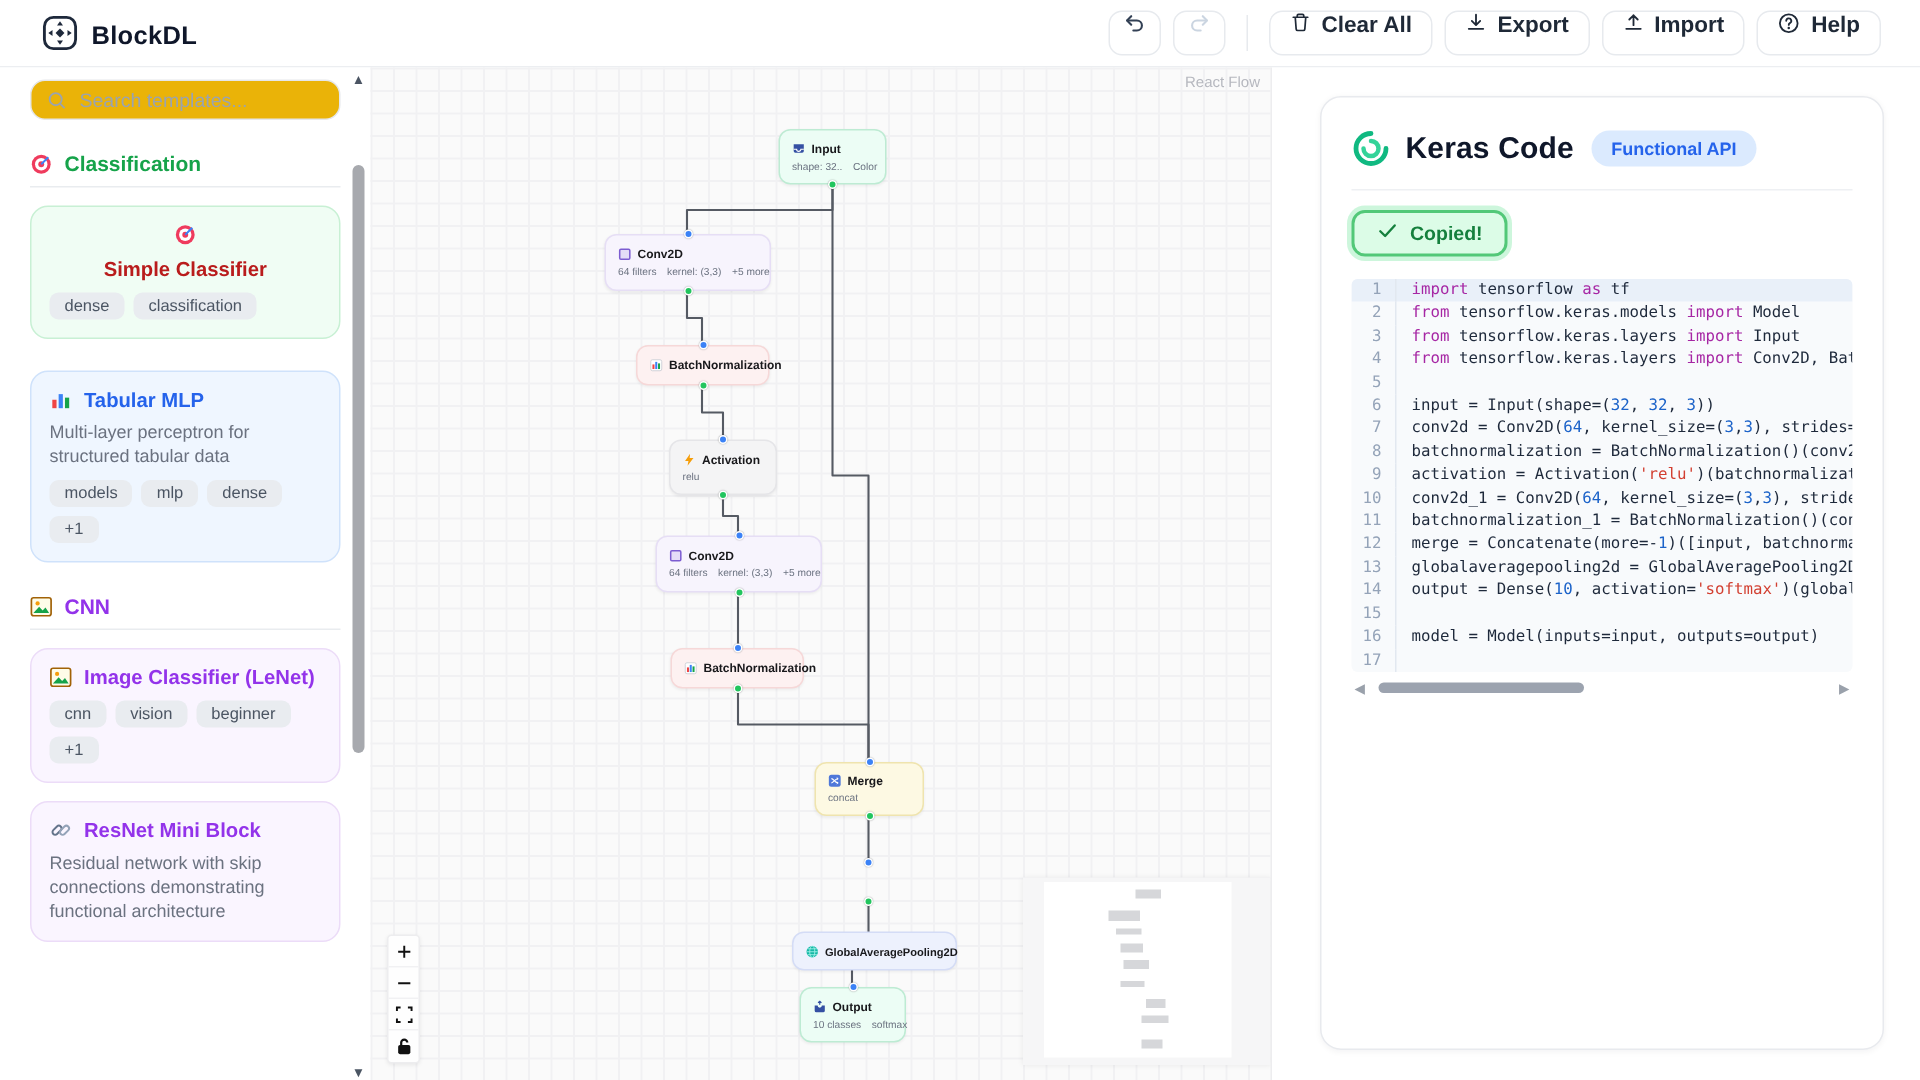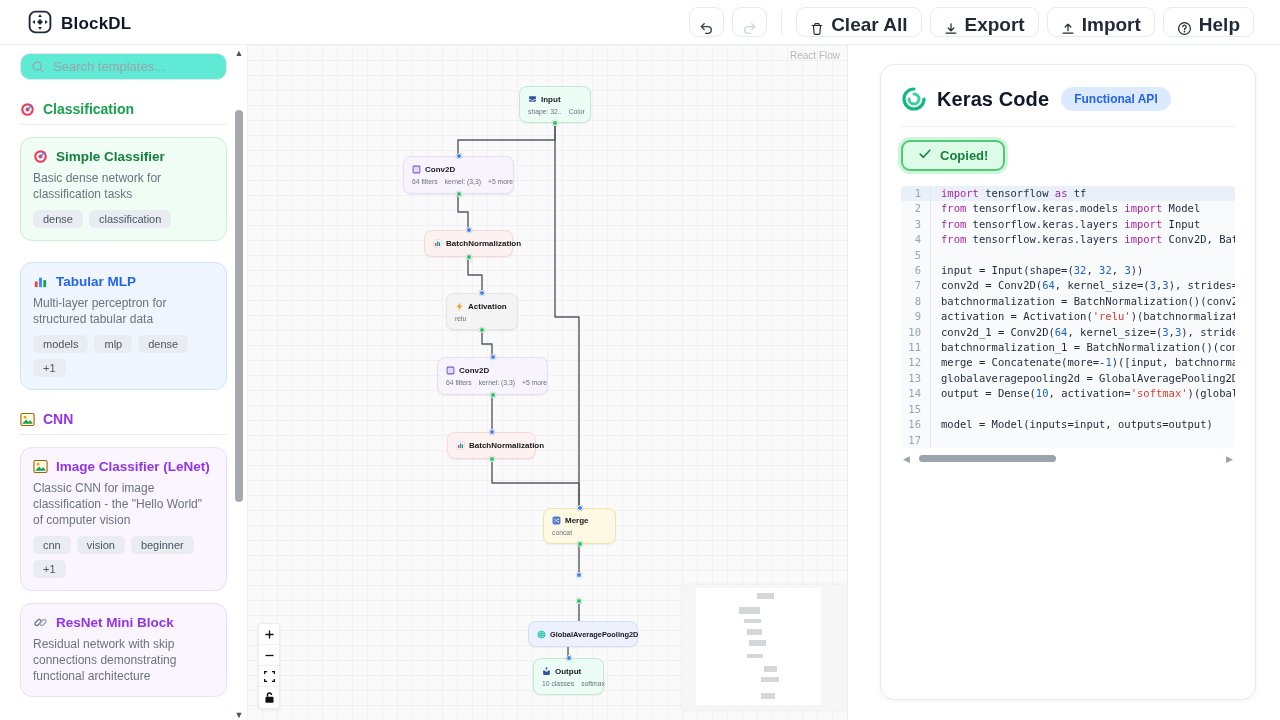--- a/index.html
+++ b/index.html
@@ -6,32 +6,32 @@
   html,body { width:1280px; height:720px; overflow:hidden; }
   body { font-family:"Liberation Sans", sans-serif; background:#fff; color:#0f172a; }
   .app { width:1280px; height:720px; position:relative; display:flex; flex-direction:column; }
 
   
   .topbar { height:45px; flex:none; display:flex; align-items:center; justify-content:space-between; padding:0 26px 0 28px; border-bottom:1px solid #eceef1; background:#fff; }
   .brand { display:flex; align-items:flex-end; gap:9px; }
   .brand-logo { width:24px; height:24px; display:inline-flex; }
   .brand-name { font-size:17px; font-weight:800; letter-spacing:.2px; color:#0f172a; }
   .topbar-actions { display:flex; align-items:center; gap:8px; }
-  .tb-btn { display:inline-flex; align-items:flex-end; gap:7px; height:30px; padding:0 13px; border:1px solid #e7eaee; border-radius:9px; background:#fff; font-size:19px; font-weight:600; color:#1f2937; cursor:pointer; }
+  .tb-btn { display:inline-flex; align-items:flex-start; gap:7px; height:30px; padding:0 13px; border:1px solid #e7eaee; border-radius:9px; background:#fff; font-size:15px; font-weight:600; color:#1f2937; cursor:pointer; }
   .tb-btn.icon-only { padding:0 9px; }
   .tb-btn.disabled { color:#cbd5e1; }
   .tb-btn svg { display:block; }
   .tb-divider { width:1px; height:24px; background:#e7eaee; margin:0 6px; }
 
   
   .main { flex:1; display:flex; min-height:0; }
 
   
   .sidebar { width:247px; flex:none; position:relative; background:#fff; padding:8px 20px 0 20px; overflow:hidden; }
-  .search-box { display:flex; align-items:center; gap:8px; height:27px; border:1px solid #e5e7eb; border-radius:10px; padding:0 10px; background:#5eead4; }
+  .search-box { display:flex; align-items:center; gap:8px; height:27px; border:1px solid #e5e7eb; border-radius:10px; padding:0 10px; background:#eab308; }
   .search-box input { border:none; outline:none; flex:1; font-size:13px; color:#334155; font-family:"Liberation Sans",sans-serif; background:transparent; }
   .search-box input::placeholder { color:#9aa3af; }
   .tpl-section { margin-top:21px; }
   .sec-head { display:flex; align-items:center; gap:8px; font-size:14px; font-weight:700; padding-bottom:7px; border-bottom:1px solid #e9ecef; }
   .sec-head .sec-icon { width:15px; height:15px; display:inline-flex; }
   .tpl-card { margin-top:12px; border-radius:12px; border:1px solid; padding:11px 12px 12px; cursor:pointer; }
   .tpl-title { display:flex; align-items:center; gap:8px; font-size:13.5px; font-weight:700; }
   .tpl-title .tpl-icon { width:15px; height:15px; display:inline-flex; }
   .tpl-desc { margin-top:6px; font-size:12px; line-height:16px; color:#6b7280; }
   .tpl-tags { margin-top:8px; display:flex; flex-wrap:wrap; gap:6px; }
@@ -183,32 +183,31 @@
                 <svg width="15" height="15" viewBox="0 0 16 16" fill="none" xmlns="http://www.w3.org/2000/svg">
                   <circle cx="8" cy="8" r="6.7" fill="#ef3b5d"></circle>
                   <circle cx="8" cy="8" r="4.4" fill="#fff"></circle>
                   <circle cx="8" cy="8" r="2.1" fill="#ef3b5d"></circle>
                   <path d="M8 8 L13 3" stroke="#3b82f6" stroke-width="1.4"></path>
                 </svg>
               </span>
               <span>Classification</span>
             </div>
             <div class="tpl-card" style="background: rgb(240, 253, 244); border-color: rgb(200, 240, 212);">
-              <div class="tpl-title" style="color: #15803d;">
+              <div class="tpl-title" style="color: #b91c1c; flex-direction: column;">
                 <span class="tpl-icon">
                   <svg width="15" height="15" viewBox="0 0 16 16" fill="none" xmlns="http://www.w3.org/2000/svg">
                     <circle cx="8" cy="8" r="6.7" fill="#ef3b5d"></circle>
                     <circle cx="8" cy="8" r="4.4" fill="#fff"></circle>
                     <circle cx="8" cy="8" r="2.1" fill="#ef3b5d"></circle>
                     <path d="M8 8 L13 3" stroke="#3b82f6" stroke-width="1.4"></path>
                   </svg>
                 </span>
                 <span>Simple Classifier</span>
               </div>
-              <div class="tpl-desc">Basic dense network for classification tasks</div>
               <div class="tpl-tags">
                 <span class="tag">dense</span>
                 <span class="tag">classification</span>
               </div>
             </div>
           </div>
           <div class="tpl-section">
             <div class="tpl-card" style="background: rgb(239, 246, 255); border-color: rgb(207, 226, 251);">
               <div class="tpl-title" style="color: rgb(37, 99, 235);">
                 <span class="tpl-icon">
@@ -244,21 +243,20 @@
               <div class="tpl-title" style="color: rgb(147, 51, 234);">
                 <span class="tpl-icon">
                   <svg width="15" height="15" viewBox="0 0 16 16" fill="none" xmlns="http://www.w3.org/2000/svg">
                     <rect x="1" y="1.6" width="14" height="12.8" rx="1.6" fill="#fefce8" stroke="#a16207" stroke-width="1.2"></rect>
                     <circle cx="5.4" cy="5.6" r="1.5" fill="#f59e0b"></circle>
                     <path d="M2.4 12.5 L6.5 8 L9 10.6 L11 8.6 L13.6 12.5 Z" fill="#16a34a"></path>
                   </svg>
                 </span>
                 <span>Image Classifier (LeNet)</span>
               </div>
-              <div class="tpl-desc">Classic CNN for image classification - the "Hello World" of computer vision</div>
               <div class="tpl-tags">
                 <span class="tag">cnn</span>
                 <span class="tag">vision</span>
                 <span class="tag">beginner</span>
                 <span class="tag">+1</span>
               </div>
             </div>
             <div class="tpl-card" style="background: rgb(250, 245, 255); border-color: rgb(236, 220, 248);">
               <div class="tpl-title" style="color: rgb(147, 51, 234);">
                 <span class="tpl-icon">

